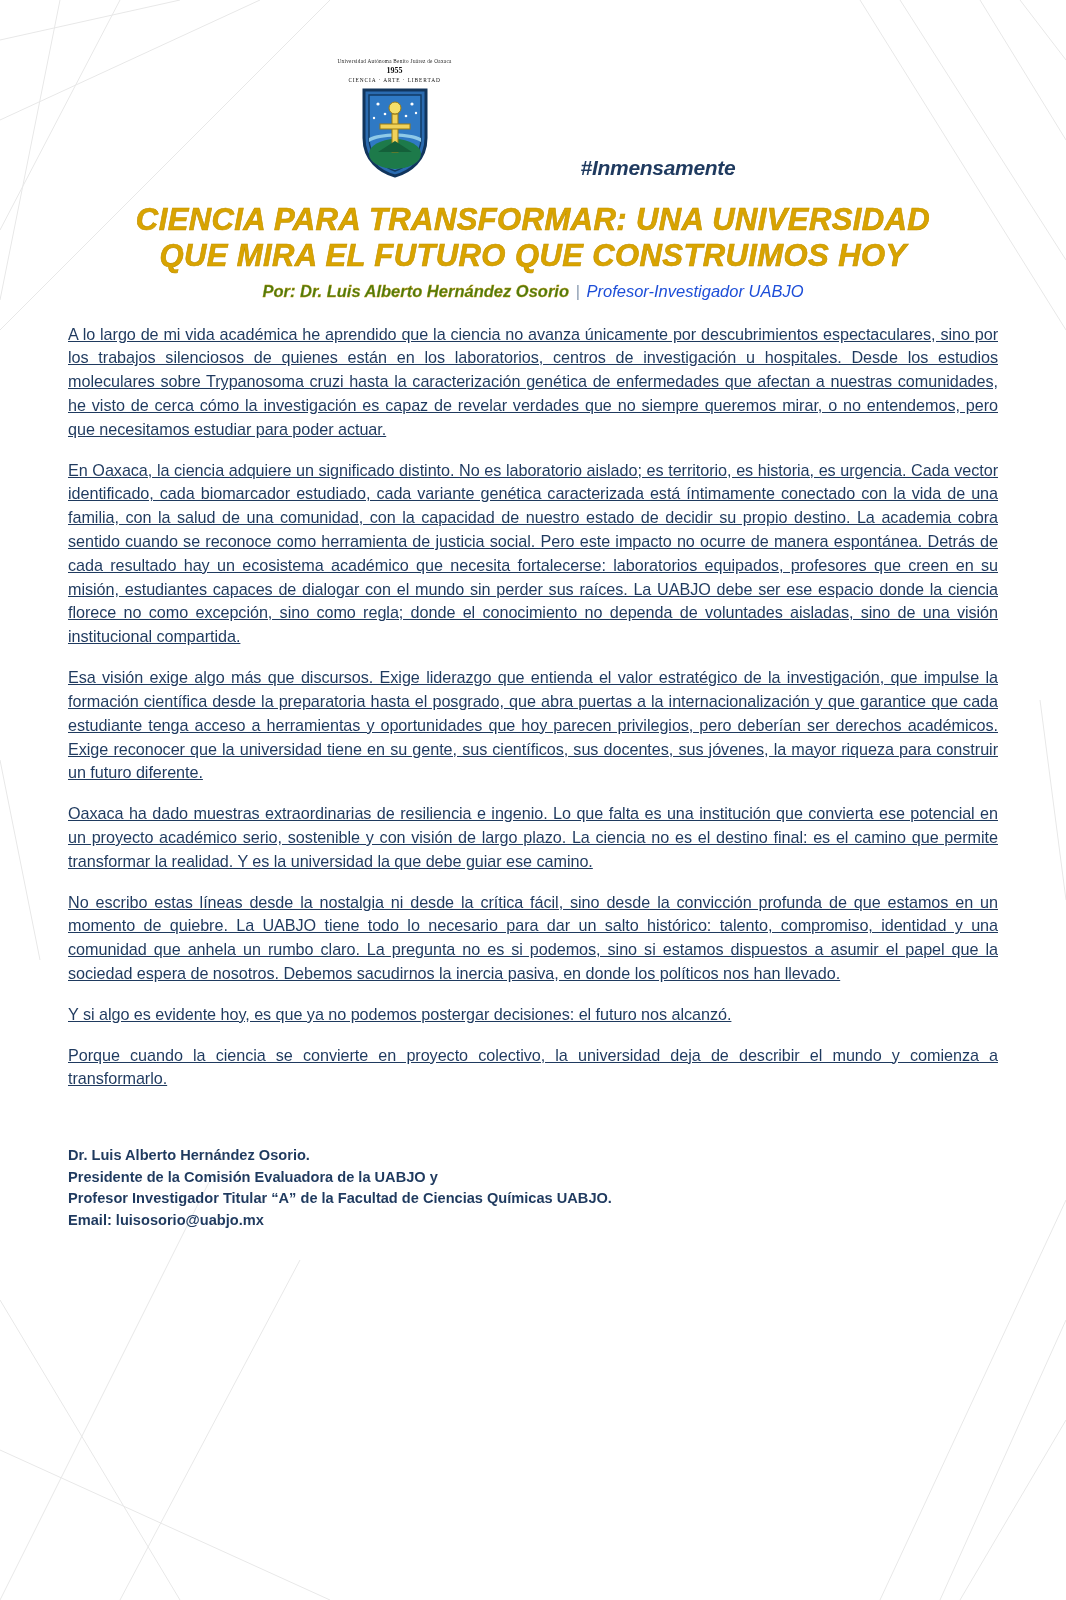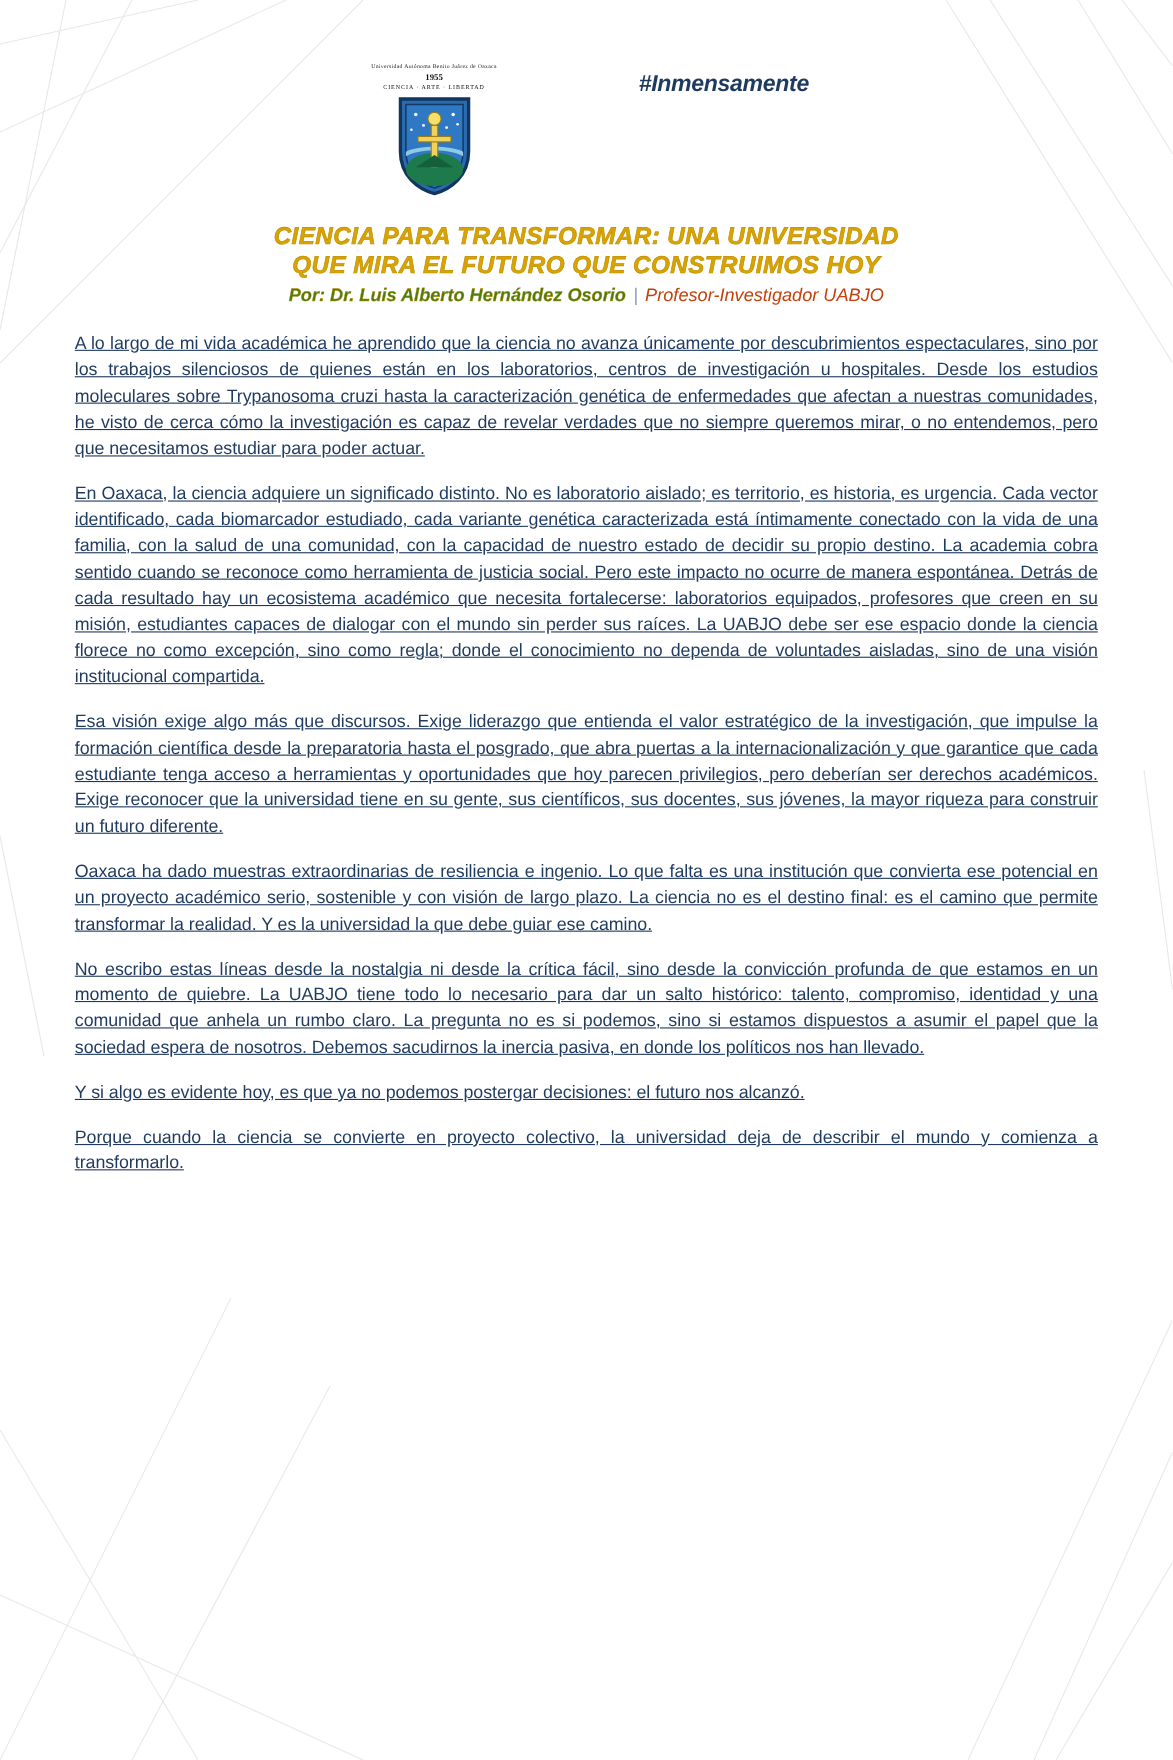--- a/index.html
+++ b/index.html
@@ -27,21 +27,21 @@
     position: relative;
     z-index: 1;
     padding: 0 68px;
     box-sizing: border-box;
   }
 
   
   .header {
     display: flex;
     justify-content: center;
-    align-items: flex-start;
+    align-items: flex-end;
     gap: 120px;
     padding-top: 58px;
     padding-bottom: 10px;
   }
   .crest {
     width: 128px;
     display: flex;
     flex-direction: column;
     align-items: center;
   }
@@ -95,41 +95,41 @@
     -webkit-text-stroke: 1px #c79000;
   }
 
   
   .title-block {
     text-align: center;
     margin-top: 14px;
   }
   .title {
     color: #d9a400;
-    font-size: 22px;
+    font-size: 31px;
     font-weight: bold;
     font-style: italic;
     letter-spacing: .4px;
     line-height: 1.17;
     text-transform: uppercase;
     -webkit-text-stroke: .6px #c08f00;
   }
   .byline {
     margin-top: 7px;
     font-size: 16.5px;
     color: #1f3a5f;
     font-style: italic;
   }
   .byline .author {
     font-weight: bold;
     color: #4d7c0f;
     -webkit-text-stroke: .3px #c08f00;
   }
   .byline .sep { color: #8a9bb0; padding: 0 2px; }
-  .byline .role { color: #c2410c; }
+  .byline .role { color: #1d4ed8; }
 
   
   .body-text {
     margin-top: 22px;
     text-decoration: underline;
   }
   .body-text p {
     font-size: 16.2px;
     line-height: 1.47;
     color: #1f3a5f;
@@ -225,14 +225,20 @@
   <div class="body-text">
     <p>A lo largo de mi vida académica he aprendido que la ciencia no avanza únicamente por descubrimientos espectaculares, sino por los trabajos silenciosos de quienes están en los laboratorios, centros de investigación u hospitales. Desde los estudios moleculares sobre Trypanosoma cruzi hasta la caracterización genética de enfermedades que afectan a nuestras comunidades, he visto de cerca cómo la investigación es capaz de revelar verdades que no siempre queremos mirar, o no entendemos, pero que necesitamos estudiar para poder actuar.</p>
     <p>En Oaxaca, la ciencia adquiere un significado distinto. No es laboratorio aislado; es territorio, es historia, es urgencia. Cada vector identificado, cada biomarcador estudiado, cada variante genética caracterizada está íntimamente conectado con la vida de una familia, con la salud de una comunidad, con la capacidad de nuestro estado de decidir su propio destino. La academia cobra sentido cuando se reconoce como herramienta de justicia social. Pero este impacto no ocurre de manera espontánea. Detrás de cada resultado hay un ecosistema académico que necesita fortalecerse: laboratorios equipados, profesores que creen en su misión, estudiantes capaces de dialogar con el mundo sin perder sus raíces. La UABJO debe ser ese espacio donde la ciencia florece no como excepción, sino como regla; donde el conocimiento no dependa de voluntades aisladas, sino de una visión institucional compartida.</p>
     <p>Esa visión exige algo más que discursos. Exige liderazgo que entienda el valor estratégico de la investigación, que impulse la formación científica desde la preparatoria hasta el posgrado, que abra puertas a la internacionalización y que garantice que cada estudiante tenga acceso a herramientas y oportunidades que hoy parecen privilegios, pero deberían ser derechos académicos. Exige reconocer que la universidad tiene en su gente, sus científicos, sus docentes, sus jóvenes, la mayor riqueza para construir un futuro diferente.</p>
     <p>Oaxaca ha dado muestras extraordinarias de resiliencia e ingenio. Lo que falta es una institución que convierta ese potencial en un proyecto académico serio, sostenible y con visión de largo plazo. La ciencia no es el destino final: es el camino que permite transformar la realidad. Y es la universidad la que debe guiar ese camino.</p>
     <p>No escribo estas líneas desde la nostalgia ni desde la crítica fácil, sino desde la convicción profunda de que estamos en un momento de quiebre. La UABJO tiene todo lo necesario para dar un salto histórico:  talento, compromiso, identidad y una comunidad que anhela un rumbo claro. La pregunta no es si podemos, sino si estamos dispuestos a asumir el papel que la sociedad espera de nosotros. Debemos sacudirnos la inercia pasiva, en donde los políticos nos han llevado.</p>
     <p>Y si algo es evidente hoy, es que ya no podemos postergar decisiones: el futuro nos alcanzó.</p>
     <p>Porque cuando la ciencia se convierte en proyecto colectivo, la universidad deja de describir el mundo y comienza a transformarlo.</p>
   </div>
 
+  <div class="signature">
+    <div>Dr. Luis Alberto Hernández Osorio.</div>
+    <div>Presidente de la Comisión Evaluadora de la UABJO y</div>
+    <div>Profesor Investigador Titular “A” de la Facultad de Ciencias Químicas UABJO.</div>
+    <div>Email: luisosorio@uabjo.mx</div>
+  </div>
 
 </div>
 
 </body></html>

